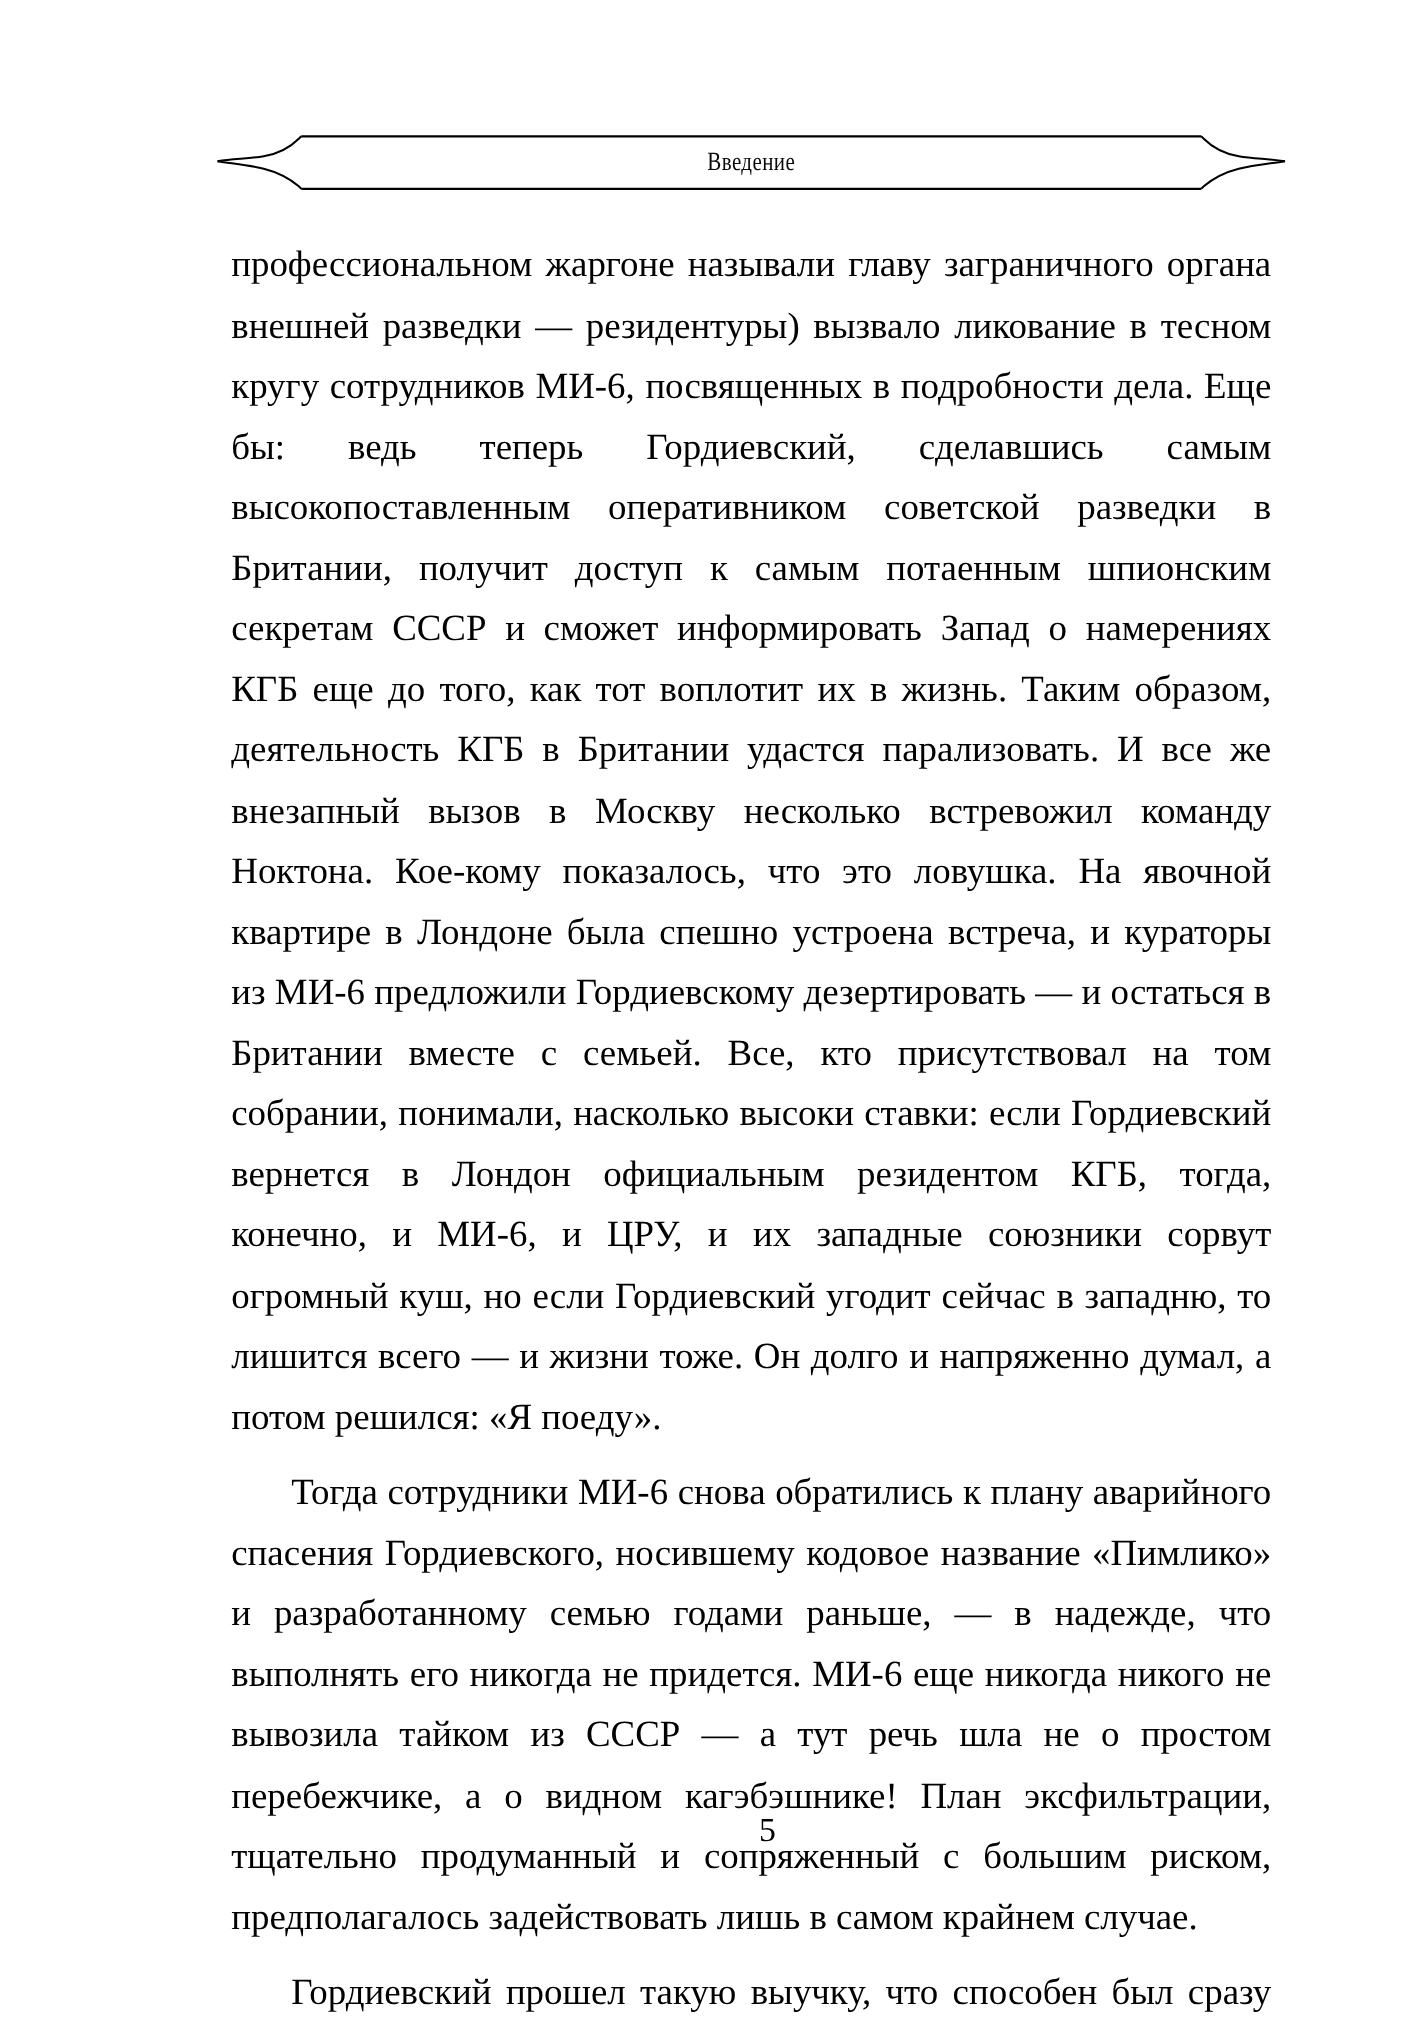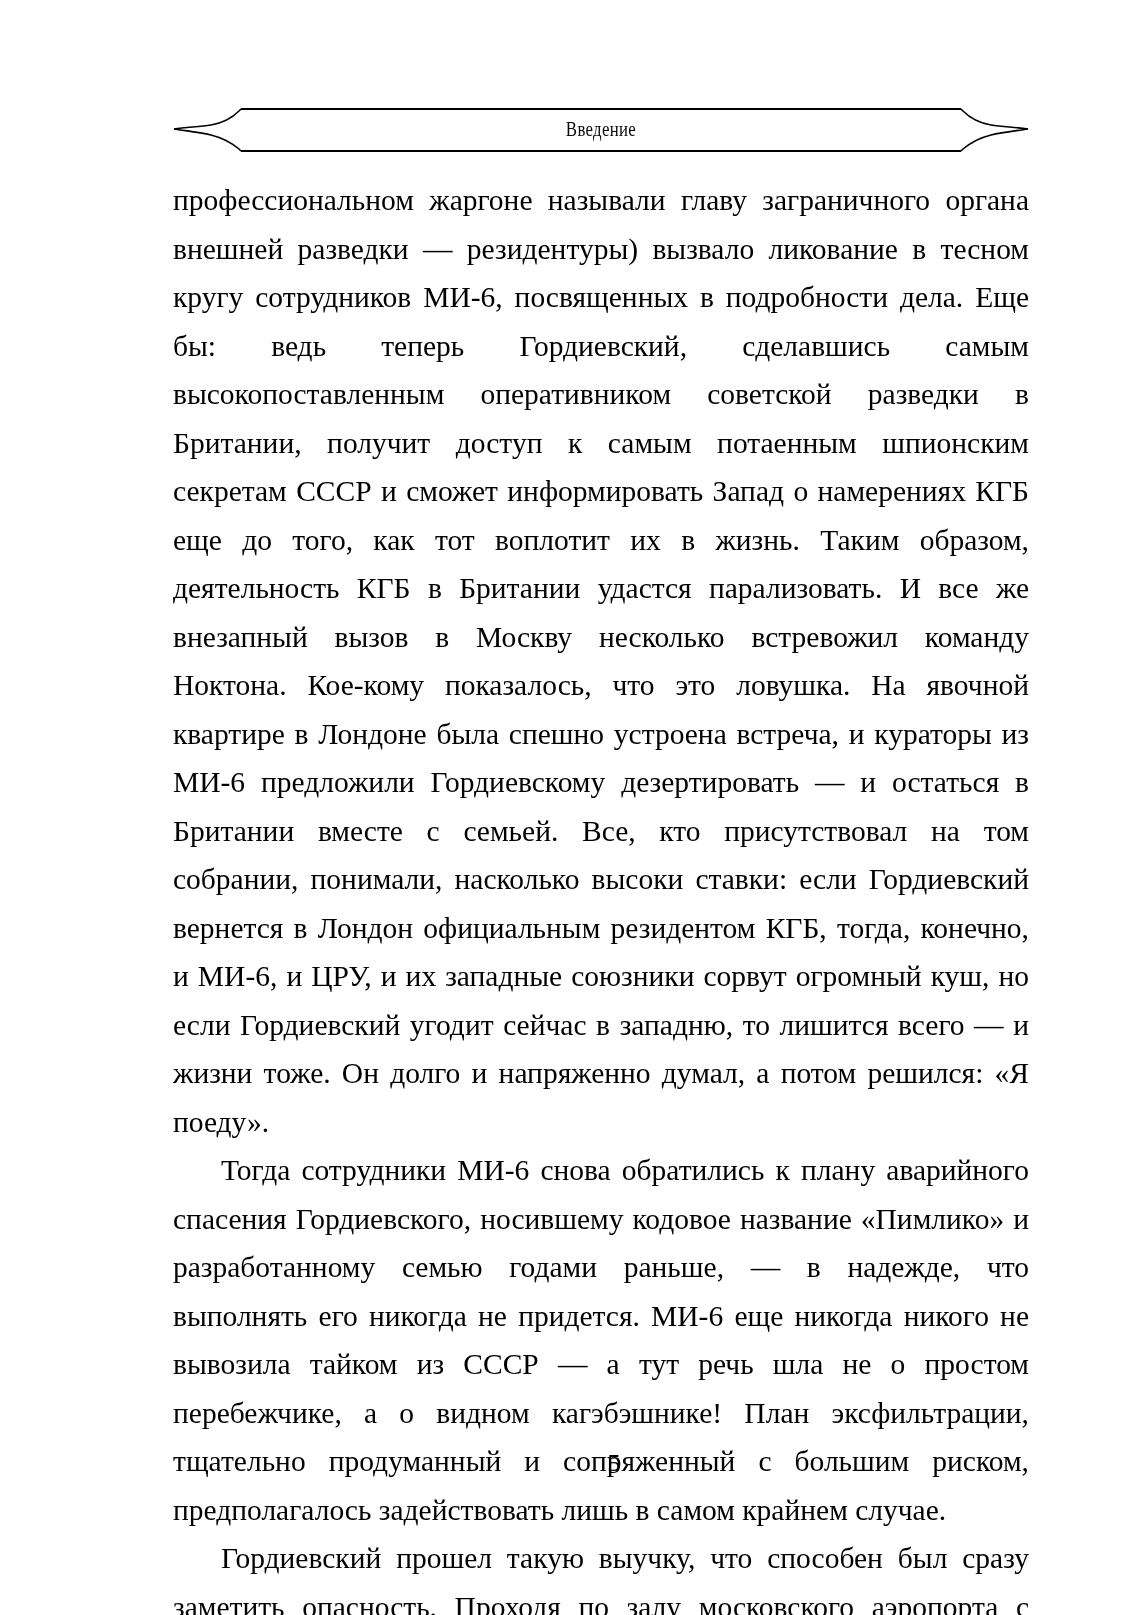--- a/index.html
+++ b/index.html
@@ -63,21 +63,21 @@
     width: 856px;
     font-size: 29.5px;
     line-height: 48.5px;
     text-align: justify;
     text-justify: inter-word;
     color: #000000;
     -webkit-font-smoothing: none;
   }
 
   .body-text p {
-    margin: 0;
+    margin: 12px;
     text-indent: 48px;
     hyphens: manual;
   }
 
   .body-text p.no-indent {
     text-indent: 0;
   }
 
   
   .page-number {

